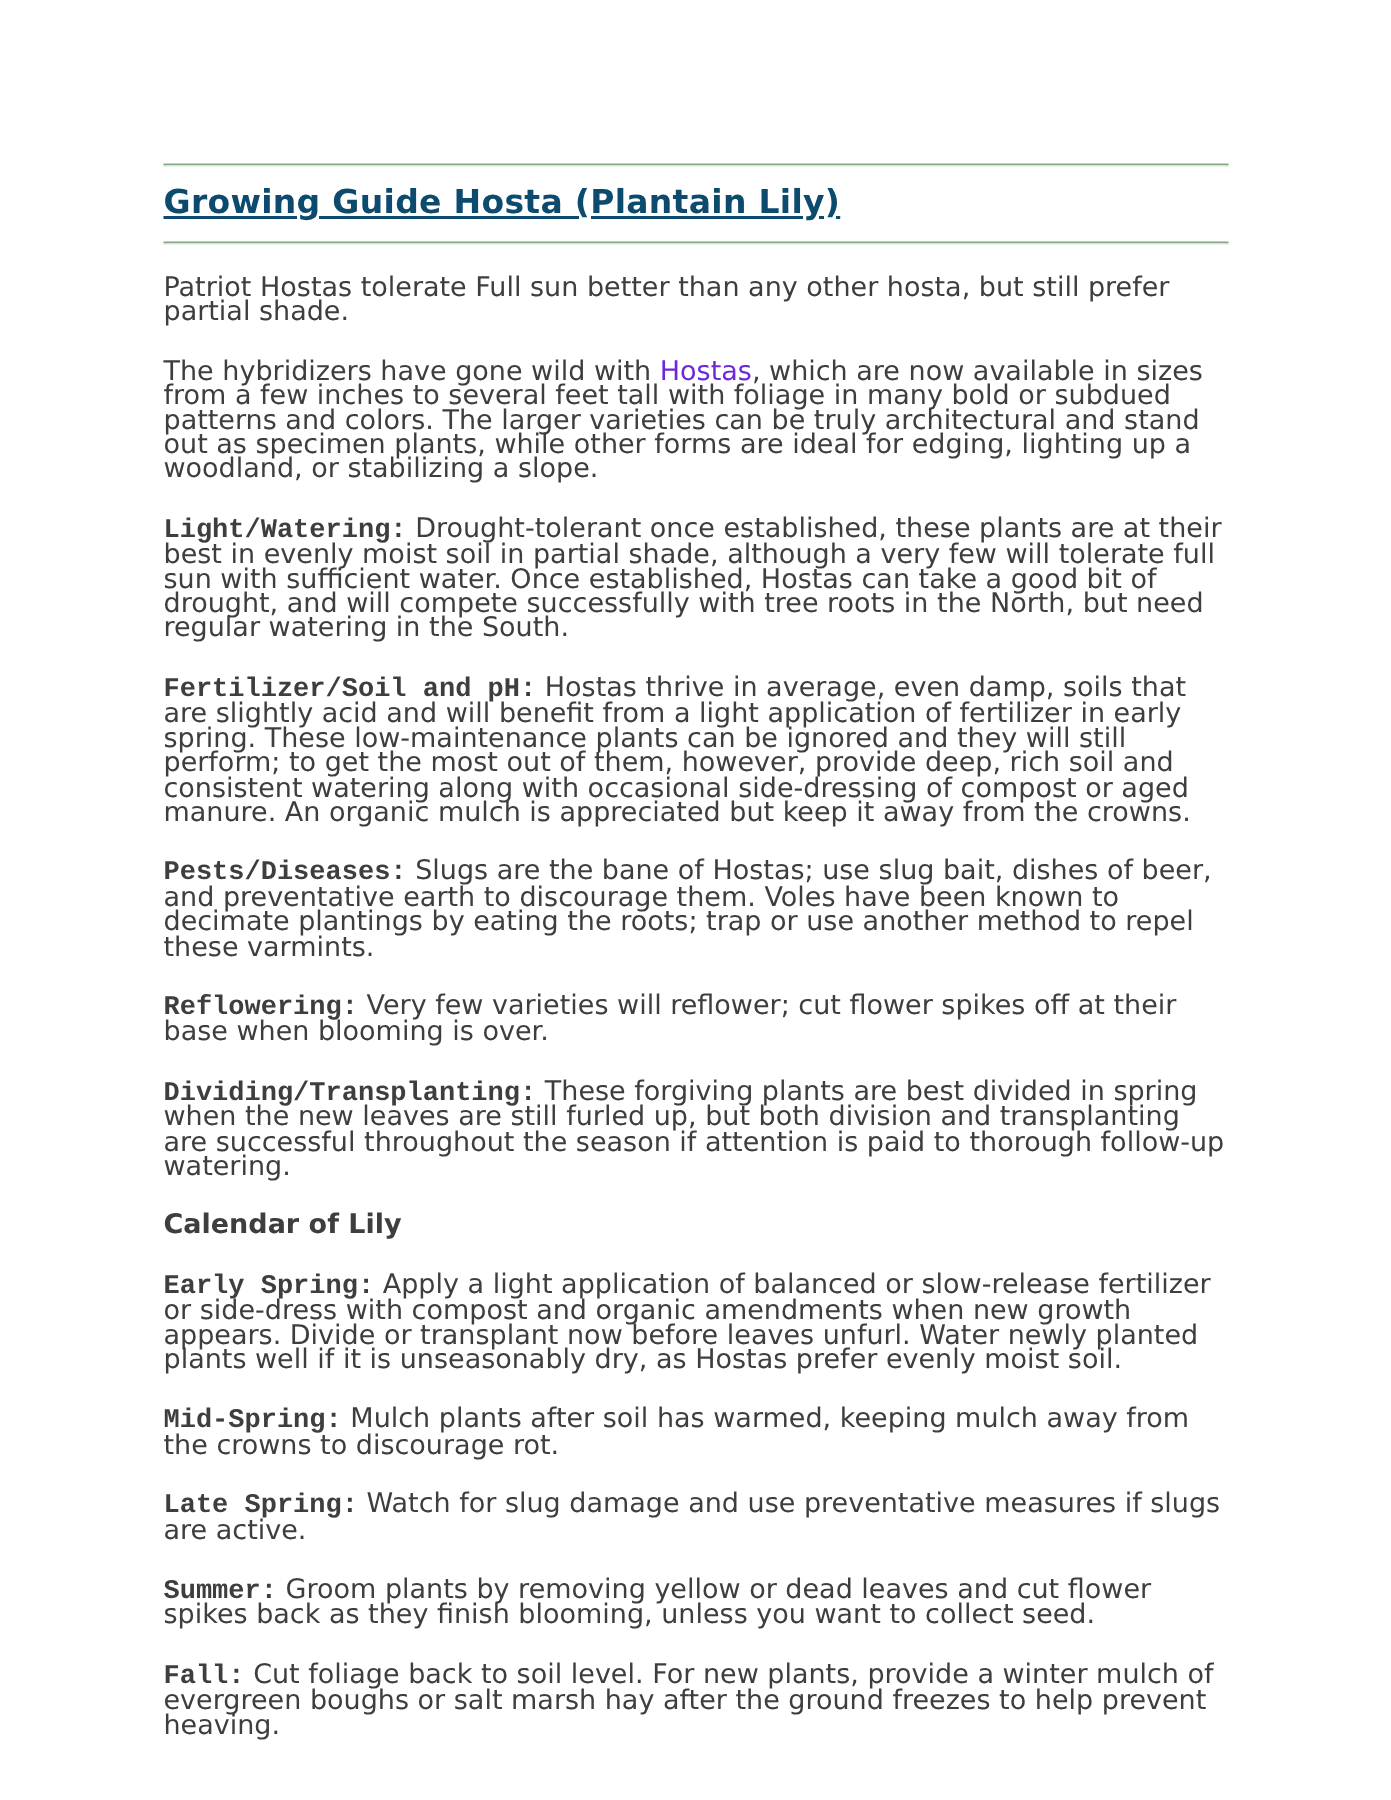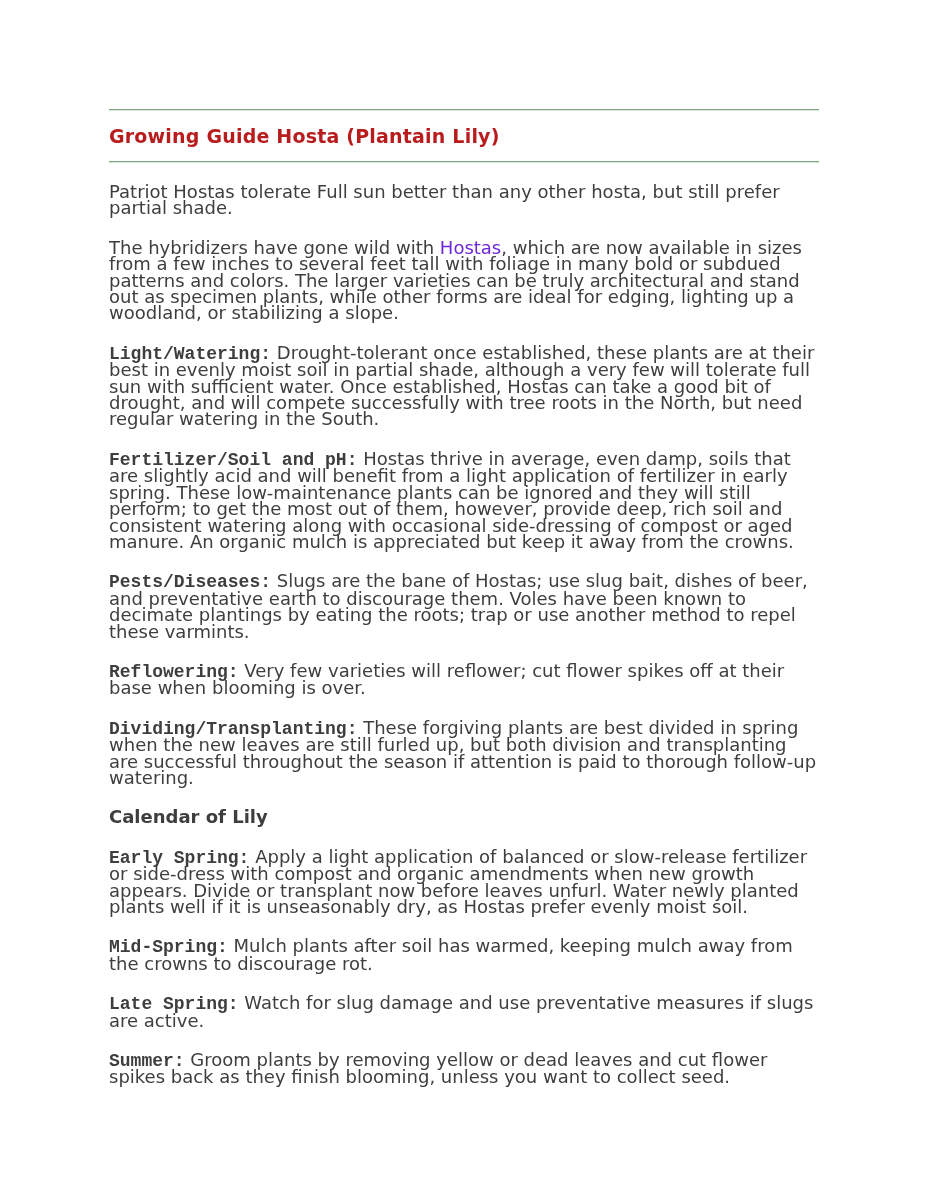--- a/index.html
+++ b/index.html
@@ -19,26 +19,27 @@
     width: 710px;
   }
   hr.green-rule {
     border: none;
     height: 0;
     border-top: 1px solid #84a884;
     border-bottom: 1px solid #d6e5d6;
     margin: 0;
   }
   h1.page-title {
-    color: #b91c1c;
-    font-size: 19px;
+    color: #0c4a6e;
+    font-size: 22px;
     line-height: 22px;
     font-weight: bold;
     margin: 14px 0 14px 0;
     letter-spacing: 0.2px;
+    text-decoration: underline;
   }
   p.para {
     font-size: 18px;
     line-height: 16.4px;
     color: #3e3e3e;
     margin: 23px 0 0 0;
   }
   p.para.first {
     margin-top: 21px;
   }
@@ -86,15 +87,16 @@
     <p class="para bold-line">Calendar of Lily</p>
 
     <p class="para"><strong class="label">Early Spring:</strong> <span>Apply a light application of balanced or slow-release fertilizer or side-dress with compost and organic amendments when new growth appears. Divide or transplant now before leaves unfurl. Water newly planted plants well if it is unseasonably dry, as Hostas prefer evenly moist soil.</span></p>
 
     <p class="para"><strong class="label">Mid-Spring:</strong> <span>Mulch plants after soil has warmed, keeping mulch away from the crowns to discourage rot.</span></p>
 
     <p class="para"><strong class="label">Late Spring:</strong> <span>Watch for slug damage and use preventative measures if slugs are active.</span></p>
 
     <p class="para"><strong class="label">Summer:</strong> <span>Groom plants by removing yellow or dead leaves and cut flower spikes back as they finish blooming, unless you want to collect seed.</span></p>
 
+    <p class="para"><strong class="label">Fall:</strong> <span>Cut foliage back to soil level. For new plants, provide a winter mulch of evergreen boughs or salt marsh hay after the ground freezes to help prevent heaving.</span></p>
 
   </div>
 </div>
 
 </body></html>

